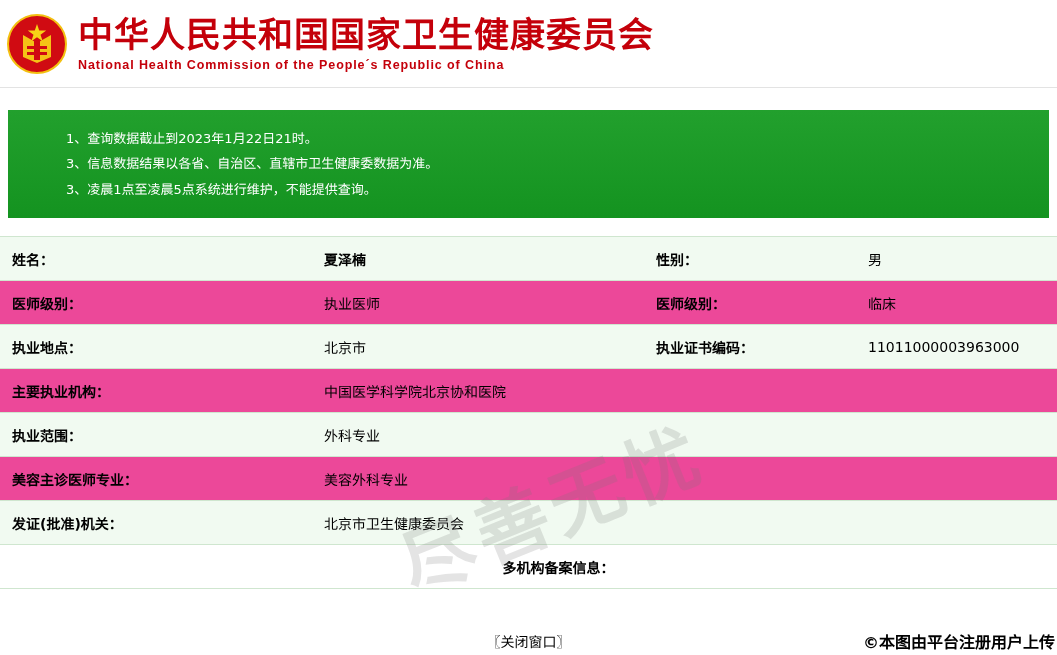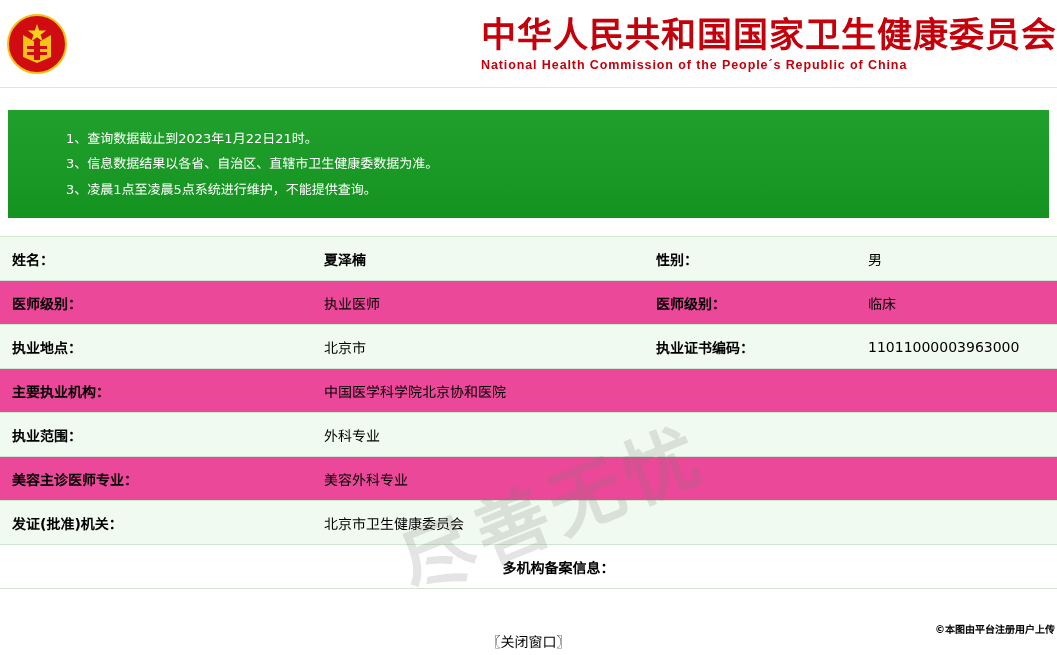--- a/index.html
+++ b/index.html
@@ -18,21 +18,20 @@
   }
 
   
   .header {
     height: 88px;
     background: #ffffff;
     display: flex;
     align-items: center;
     padding-left: 0;
     position: relative;
-    justify-content: space-between;
   }
   .emblem-wrap {
     width: 62px;
     height: 62px;
     margin-left: 6px;
     margin-right: 10px;
     flex: 0 0 auto;
     position: relative;
   }
   .emblem-wrap svg { display: block; }
@@ -142,22 +141,22 @@
     font-family: "DejaVu Sans", "Liberation Sans", sans-serif;
   }
   .footer a {
     color: #000;
     text-decoration: none;
     cursor: pointer;
   }
   .corner-note {
     position: absolute;
     right: 2px;
-    bottom: 19px;
-    font-size: 10px;
+    bottom: 2px;
+    font-size: 16px;
     font-weight: bold;
     font-family: "DejaVu Sans", "Liberation Sans", sans-serif;
     color: #000;
     white-space: nowrap;
   }
 </style>
 </head>
 <body>
 
 <div class="header">

